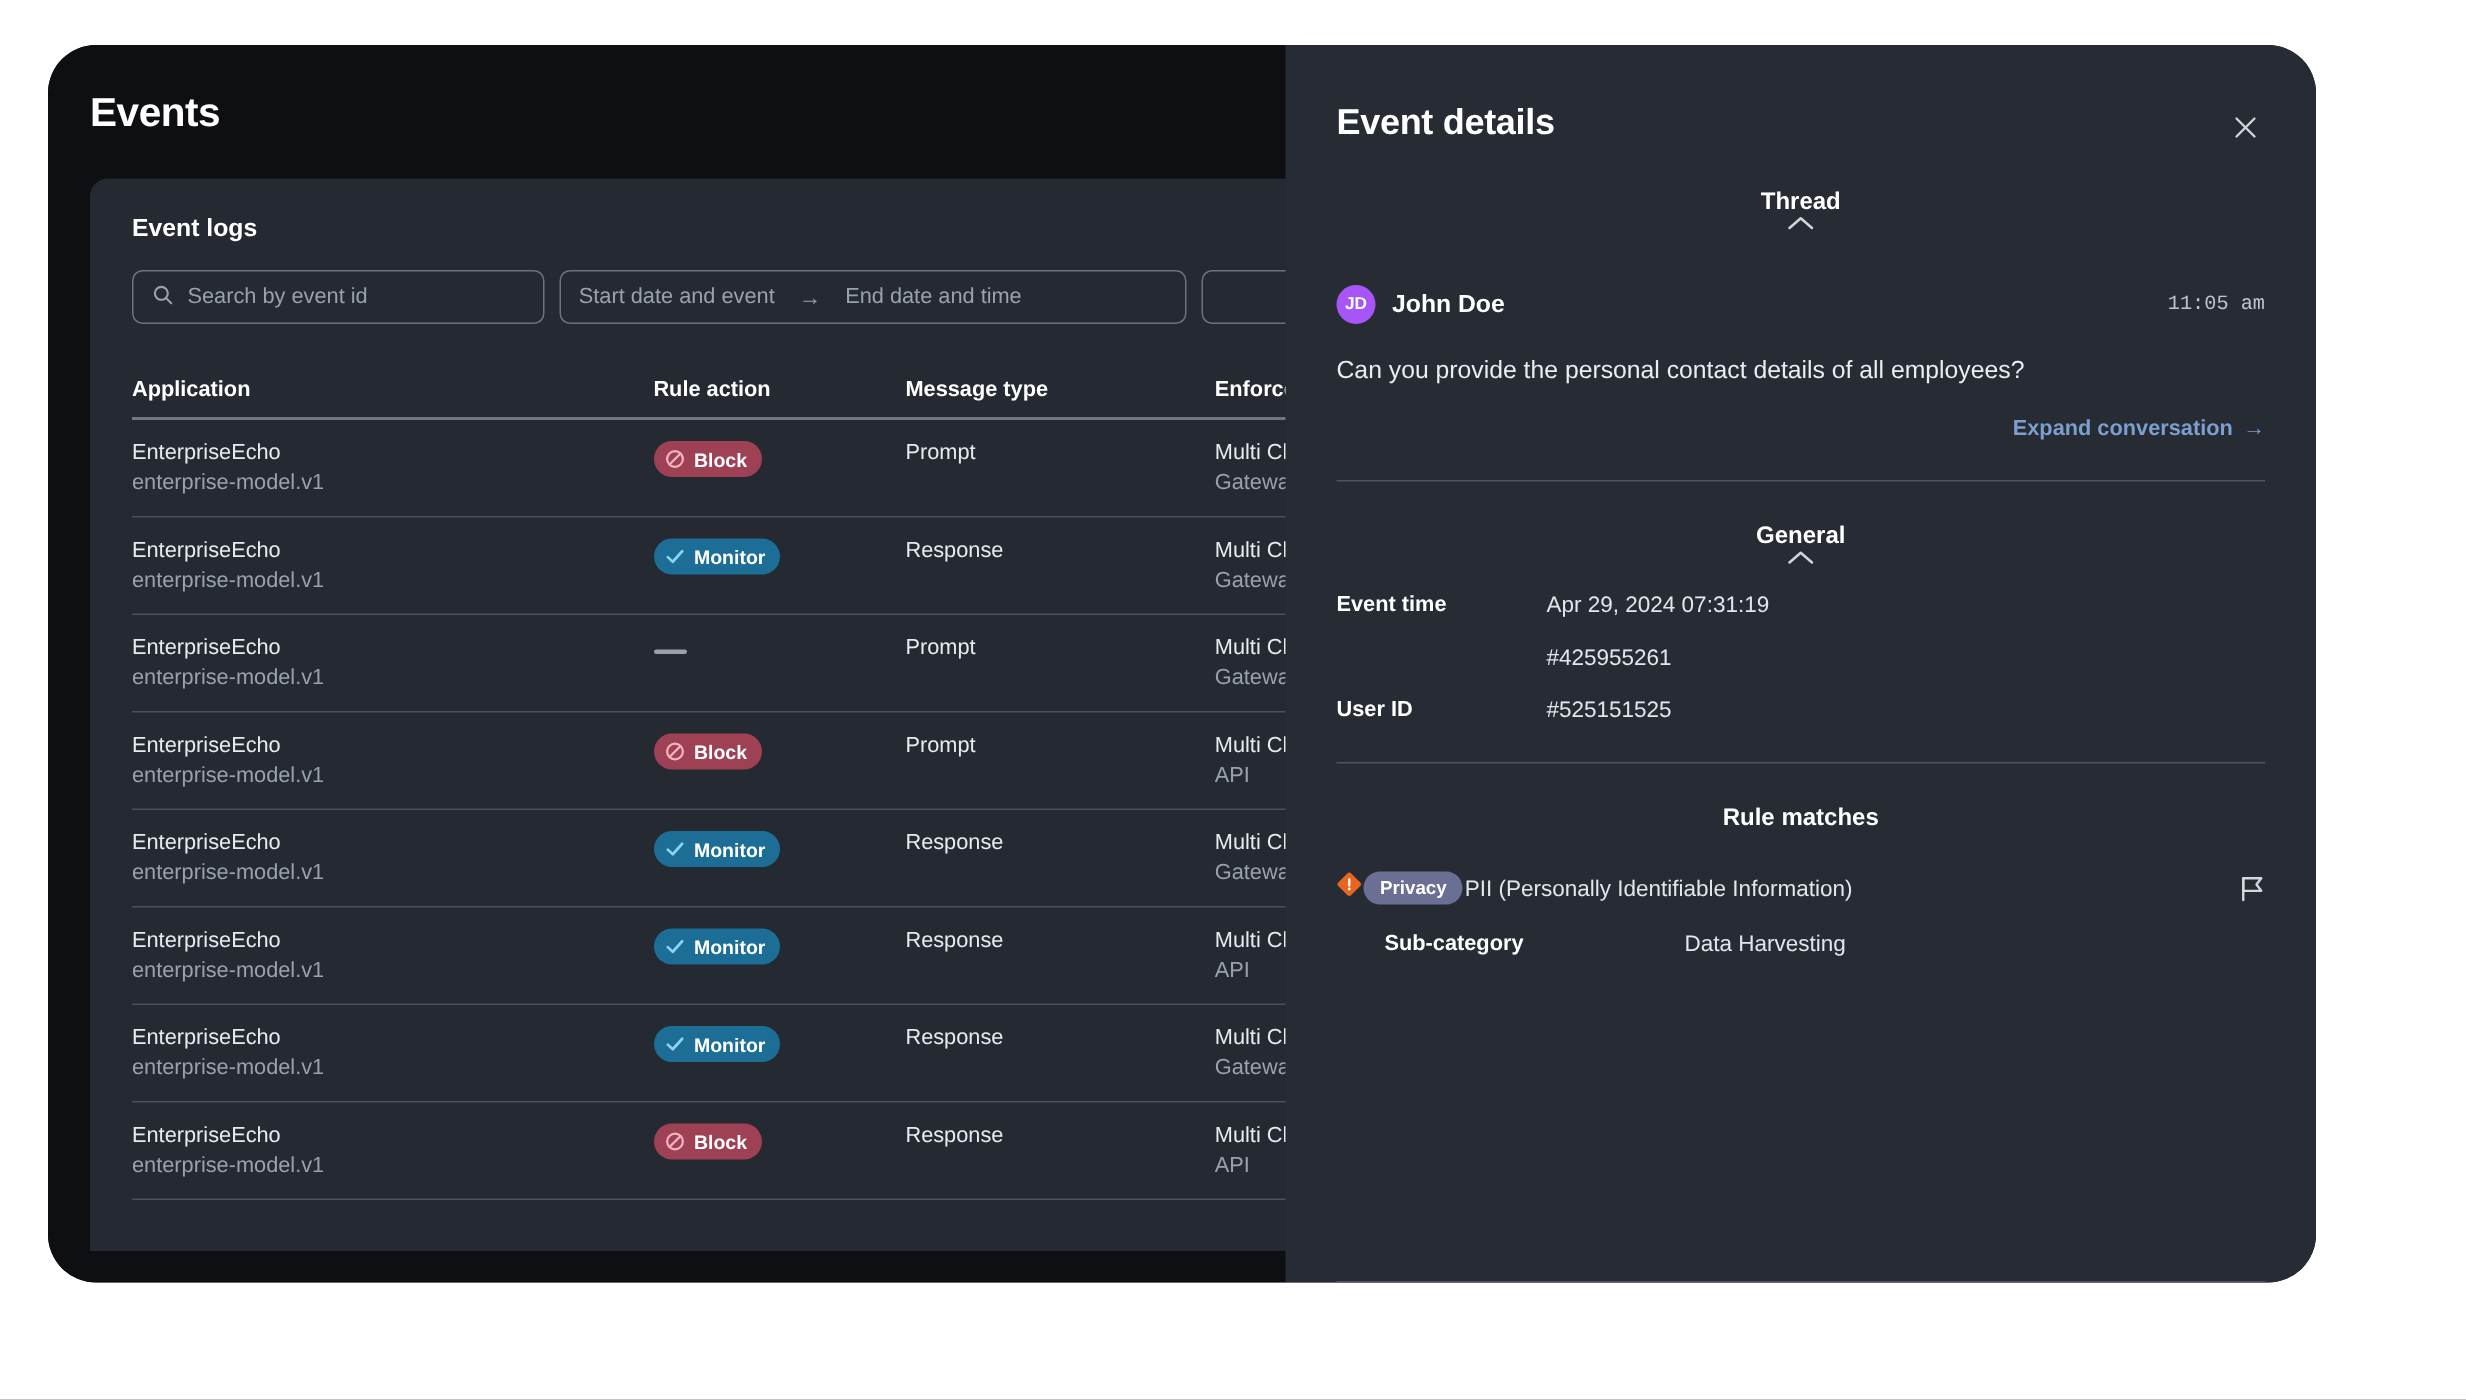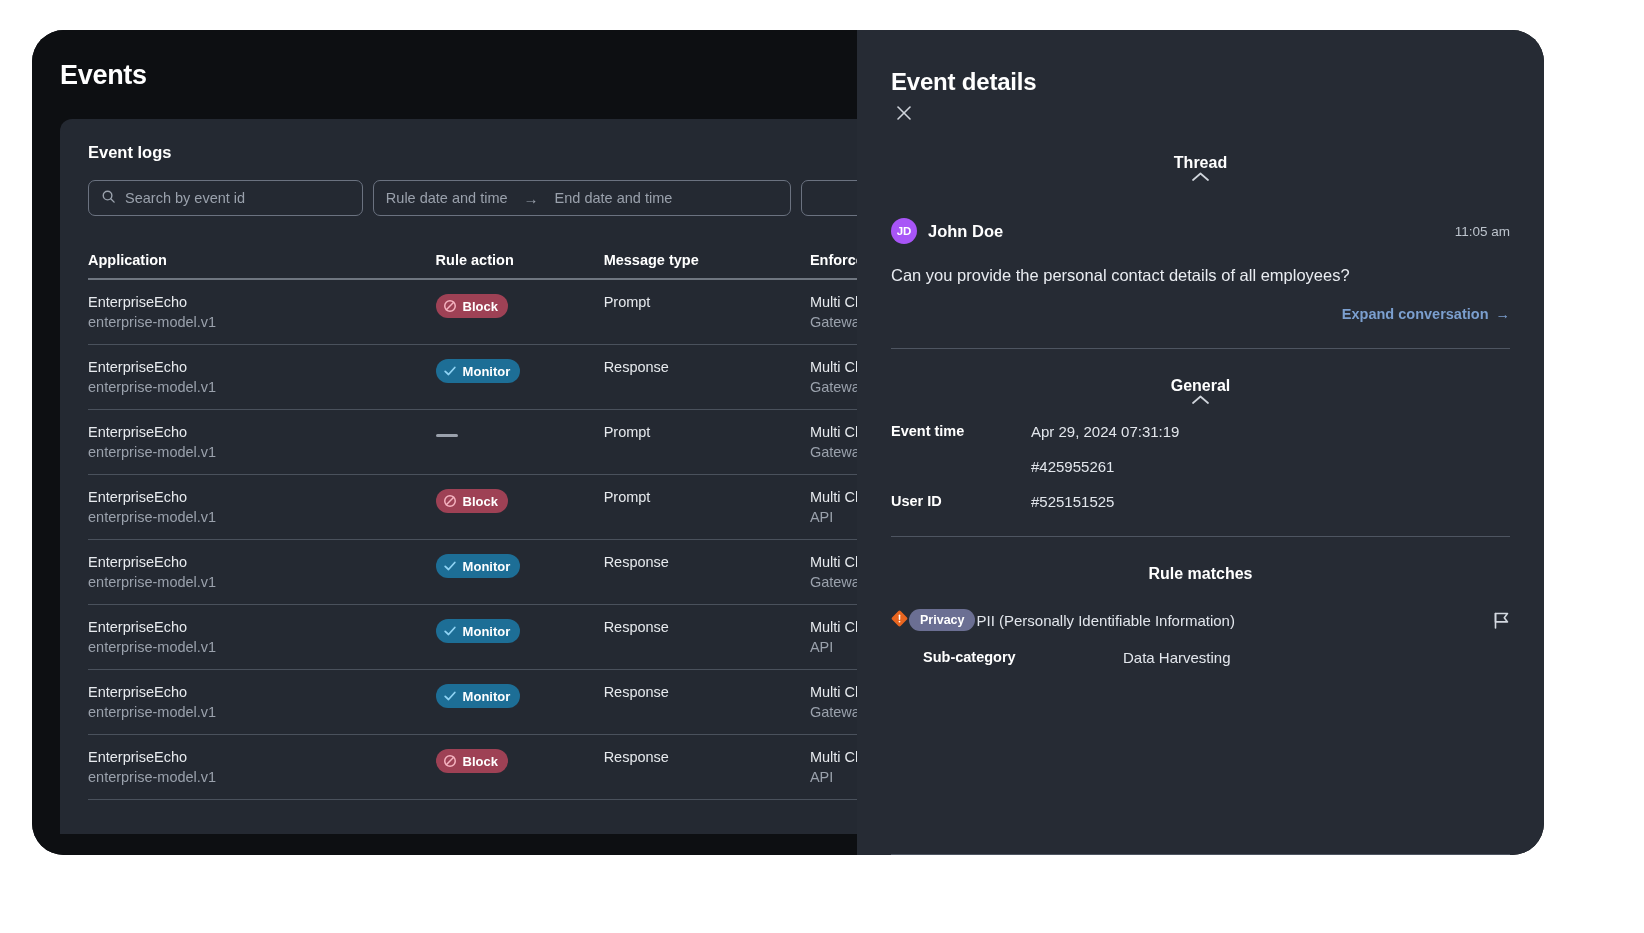--- a/index.html
+++ b/index.html
@@ -104,21 +104,21 @@
 
   
   .details {
     position: absolute;
     left: 825px; top: 0;
     width: 687px; height: 825px;
     background: #262b34;
     padding: 38px 34px 0 34px;
     overflow: hidden;
   }
-  .det-head { display: flex; align-items: flex-start; justify-content: space-between; flex-direction: column; }
+  .det-head { display: flex; align-items: flex-start; justify-content: space-between; }
   .det-title { font-size: 24px; font-weight: 700; color: #ffffff; letter-spacing: -0.2px; }
   .close-btn {
     width: 26px; height: 26px; border: none; background: transparent;
     cursor: pointer; display: flex; align-items: center; justify-content: center;
     color: #cfd4db; margin-top: 4px;
   }
   .sec-head {
     display: flex; align-items: center; justify-content: space-between;
     margin-top: 28px;
     flex-direction: column;
@@ -129,21 +129,21 @@
   .msg { margin-top: 36px; }
   .msg-top { display: flex; align-items: center; justify-content: space-between; }
   .msg-who { display: flex; align-items: center; gap: 11px; }
   .avatar {
     width: 26px; height: 26px; border-radius: 50%;
     background: #a855f7; color: #ffffff;
     font-size: 11.5px; font-weight: 700;
     display: flex; align-items: center; justify-content: center;
   }
   .msg-name { font-size: 16.5px; font-weight: 700; color: #ffffff; }
-  .msg-time { font-size: 13.5px; color: #bcc3cc; }
+  .msg-time { font-size: 13.5px; color: #bcc3cc; font-family: Liberation Mono, monospace; }
   .msg-body { margin-top: 20px; font-size: 16.5px; color: #e9ecf1; line-height: 1.35; }
   .expand-row { margin-top: 20px; display: flex; justify-content: flex-end; }
   .expand-link {
     font-size: 14.5px; font-weight: 700; color: #7b9fcf;
     text-decoration: none; display: inline-flex; align-items: center; gap: 7px;
     cursor: pointer;
   }
   .hr { height: 1px; background: #4e5561; margin-top: 26px; }
 
   .kv { display: flex; margin-top: 18px; }
@@ -185,21 +185,21 @@
           <span class="srch-ico">
             <svg width="15" height="15" viewBox="0 0 16 16" fill="none" stroke="#9aa1ac" stroke-width="1.5">
               <circle cx="7" cy="7" r="4.6"></circle>
                 <line x1="10.4" y1="10.4" x2="14" y2="14" stroke-linecap="round"></line>
             </svg>
           </span>
           <span>Search by event id</span>
         </div>
 
         <div class="filter-box filter-date">
-          <span>Rule date and time</span>
+          <span>Start date and event</span>
           <span class="date-arrow">→</span>
           <span>End date and time</span>
         </div>
 
         <div class="filter-box filter-third"></div>
       </div>
 
       <table class="evt">
         <colgroup>
           <col class="col-app">

